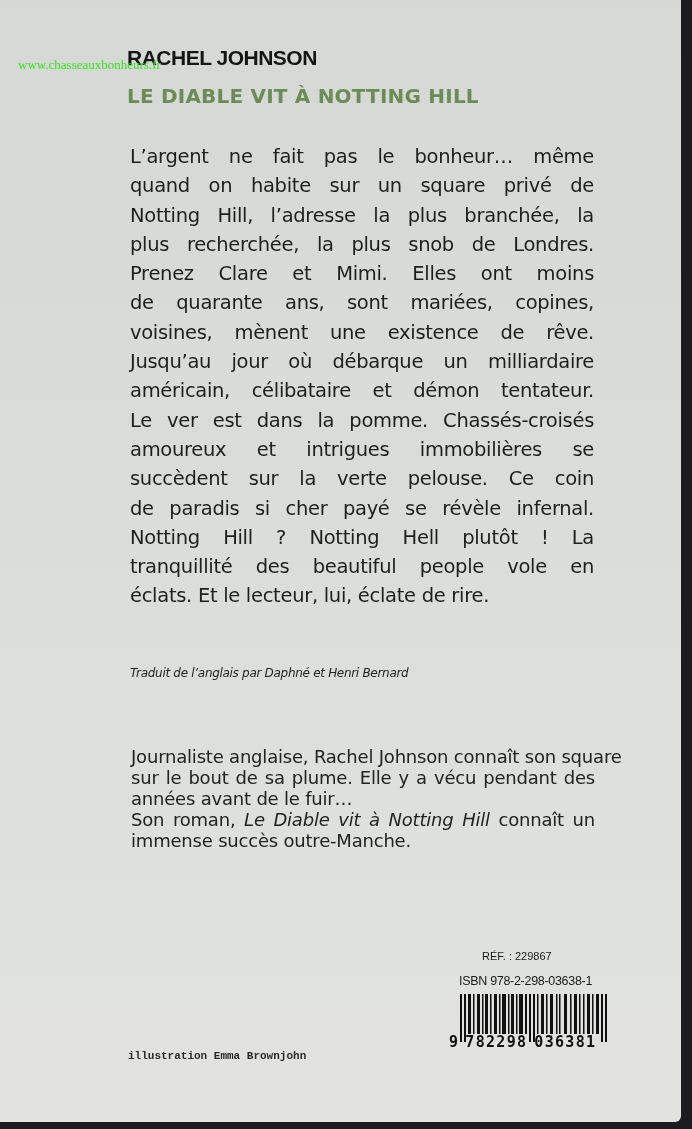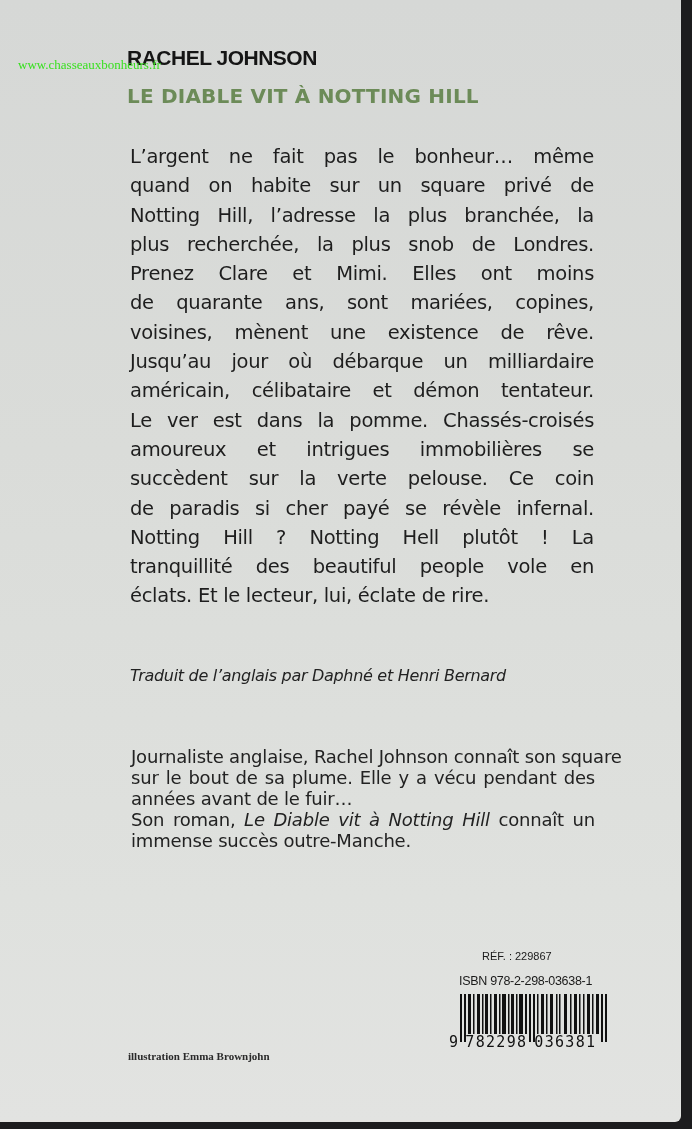--- a/index.html
+++ b/index.html
@@ -34,21 +34,21 @@
   .blurb .line {
     display: block; height: 29.3px; line-height: 29.3px;
     font-family: "DejaVu Sans", sans-serif; font-size: 19.5px; color: #1e1e1e;
     text-align: justify; text-align-last: justify; white-space: nowrap;
     letter-spacing: -0.3px;
   }
   .blurb .line.last { text-align-last: left; }
   .translator {
     position: absolute; left: 130px; top: 666px; width: 470px;
     font-family: "DejaVu Sans", sans-serif; font-style: italic;
-    font-size: 16px; color: #222; white-space: nowrap; letter-spacing: -0.3px;
+    font-size: 12px; color: #222; white-space: nowrap; letter-spacing: -0.3px;
   }
   .bio {
     position: absolute; left: 131px; top: 746px; width: 464px;
   }
   .bio .line {
     display: block; height: 21px; line-height: 21px;
     font-family: "DejaVu Sans", sans-serif; font-size: 18px; color: #222;
     text-align: justify; text-align-last: justify; white-space: nowrap;
     letter-spacing: -0.2px;
   }
@@ -63,27 +63,27 @@
     font-family: "Liberation Sans", sans-serif; font-size: 12.5px; color: #1a1a1a; white-space: nowrap;
     letter-spacing: -0.3px;
   }
   .barcode {
     position: absolute; left: 450px; top: 994px; width: 172px; height: 60px;
   }
   .barcode svg { display: block; }
   .barcode-digits {
     position: absolute; left: 449px; top: 1033px;
     font-family: "DejaVu Sans Mono", monospace; font-size: 15px; color: #111;
-    white-space: nowrap; letter-spacing: 1.3px;
+    white-space: nowrap; letter-spacing: 1.3px; font-weight: bold;
   }
   .barcode-digits .first { margin-right: 6px; }
   .barcode-digits .mid { margin-right: 7px; }
   .credit {
     position: absolute; left: 128px; top: 1050px;
-    font-family: Liberation Serif, serif; font-size: 11px; font-weight: bold;
+    font-family: Liberation Mono, monospace; font-size: 11px; font-weight: bold;
     color: #2a2a2a; white-space: nowrap;
   }
   .bottom-edge {
     position: absolute; left: 0; top: 1122px; width: 692px; height: 7px; background: #1c1c1e;
   }
 </style>
 </head>
 <body>
 
 <div class="cover">

